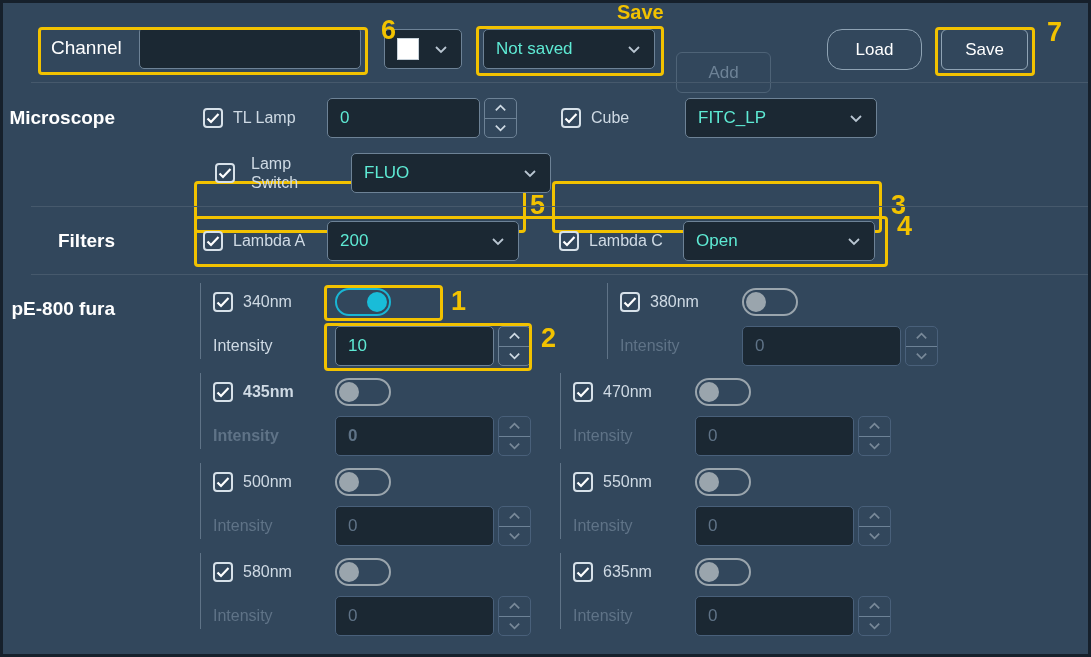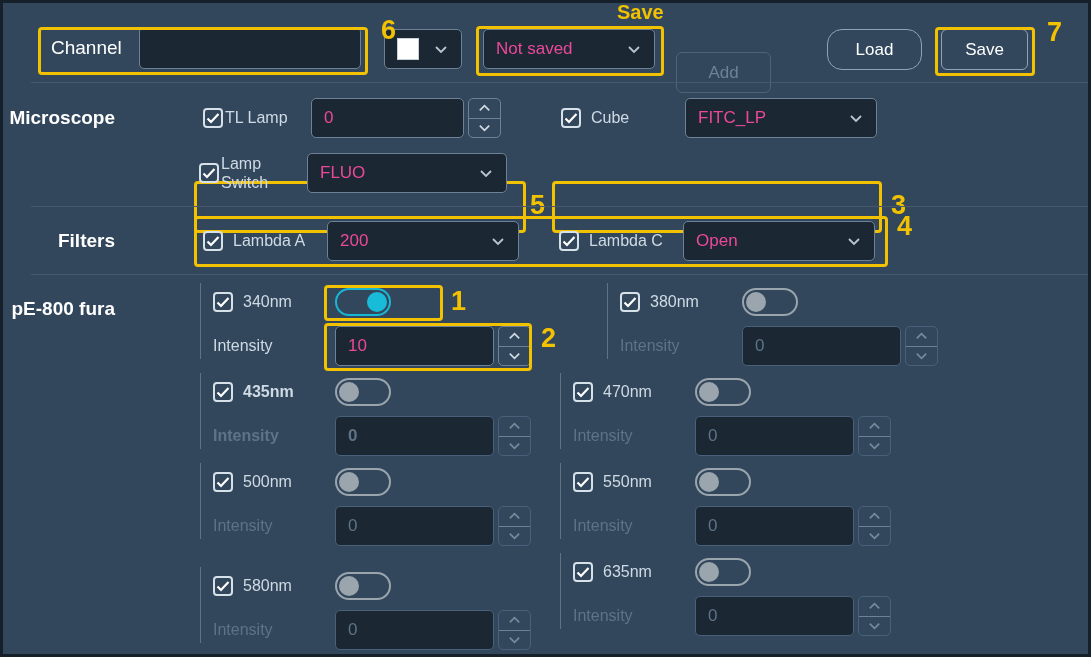--- a/index.html
+++ b/index.html
@@ -16,21 +16,21 @@
     border: 3px solid #16202b;
     color: #e8eef3;
   }
   .input, .select {
     background: #1b2833;
     border: 1px solid #6d8296;
     border-radius: 5px;
     height: 40px;
     display: flex; align-items: center;
     padding: 0 12px;
-    color: #ec4899;
+    color: #5eead4;
     font-size: 17px;
     position: relative;
   }
   .select .chev {
     position: absolute; right: 12px; top: 50%;
     transform: translateY(-50%);
     width: 16px; height: 16px;
   }
   .btn {
     height: 41px;
@@ -151,21 +151,21 @@
   <div class="hl" style="left:473px; top:23px; width:188px; height:50px;"></div>
   <div class="hl" style="left:932px; top:24px; width:100px; height:49px;"></div>
   <div class="ann" style="left:1044px; top:14px;">7</div>
 
   <div class="divider" style="position:absolute; left:14px; top:79px; width:1057px;"></div>
 
   <div style="position:absolute; left:0; top:88px; width:100%;">
 
     <div class="seclabel" style="position:absolute; left:-48px; top:16px;">Microscope</div>
 
-    <div class="row" style="position:absolute; left:200px; top:7px; gap:2px;">
+    <div class="row" style="position:absolute; left:200px; top:7px; gap:10px;">
       <div class="chk">
         <svg viewBox="0 0 16 16" fill="none" stroke="#ffffff" stroke-width="2.2">
             <path d="M2.5 8.5l3.5 3.5 7.5-8"></path>
           </svg>
       </div>
       <div class="lbl" style="width:84px;">TL Lamp</div>
       <div class="numwrap" style="width:190px;">
         <div class="input" style="width:153px;">0</div>
         <div class="spin">
           <div>
@@ -194,21 +194,21 @@
       <div class="select" style="width:192px;">
         <span>FITC_LP</span>
         <svg class="chev" viewBox="0 0 16 16" fill="none" stroke="#b9c6d2" stroke-width="1.8">
             <path d="M3 6l5 5 5-5"></path>
           </svg>
       </div>
     </div>
     <div class="hl" style="left:549px; top:90px; width:330px; height:52px;"></div>
     <div class="ann" style="left:888px; top:99px;">3</div>
 
-    <div class="row" style="position:absolute; left:196px; top:62px; gap:2px;">
+    <div class="row" style="position:absolute; left:212px; top:62px; gap:16px;">
       <div class="chk">
         <svg viewBox="0 0 16 16" fill="none" stroke="#ffffff" stroke-width="2.2">
             <path d="M2.5 8.5l3.5 3.5 7.5-8"></path>
           </svg>
       </div>
       <div style="width:84px;line-height:19px;">
         <div class="lbl">Lamp</div>
         <div class="lbl">Switch</div>
       </div>
       <div class="select" style="width:200px;">
@@ -460,21 +460,21 @@
               <div>
                     <svg viewBox="0 0 16 16" fill="none" stroke="#cfdae4" stroke-width="1.8">
                       <path d="M3 6l5 5 5-5"></path>
                     </svg>
                   </div>
             </div>
           </div>
         </div>
       </div>
     </div>
-    <div class="row" style="position:absolute;left:0px;top:284px;width:340px;height:82px;">
+    <div class="row" style="position:absolute;left:0px;top:270px;width:340px;height:82px;">
       <div class="vsep" style="height:76px;"></div>
       <div style="flex:1;padding-left:12px;">
         <div class="row" style="gap:10px;height:40px;">
           <div class="chk">
       <svg viewBox="0 0 16 16" fill="none" stroke="#ffffff" stroke-width="2.2">
                   <path d="M2.5 8.5l3.5 3.5 7.5-8"></path>
                 </svg>
               </div>
           <div class="lbl" style="width:82px;">580nm</div>
           <div class="toggle">

